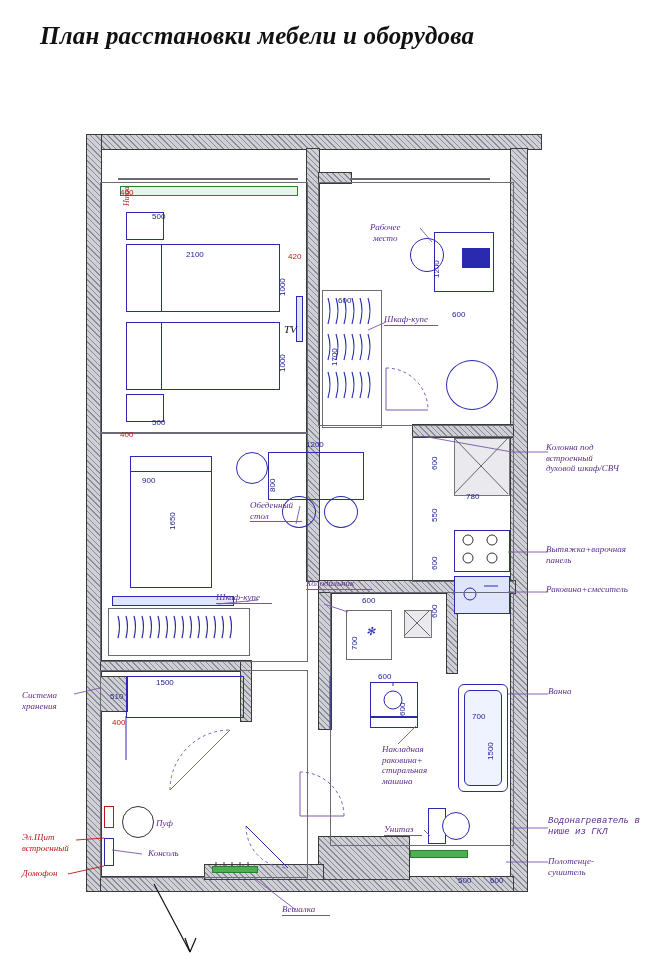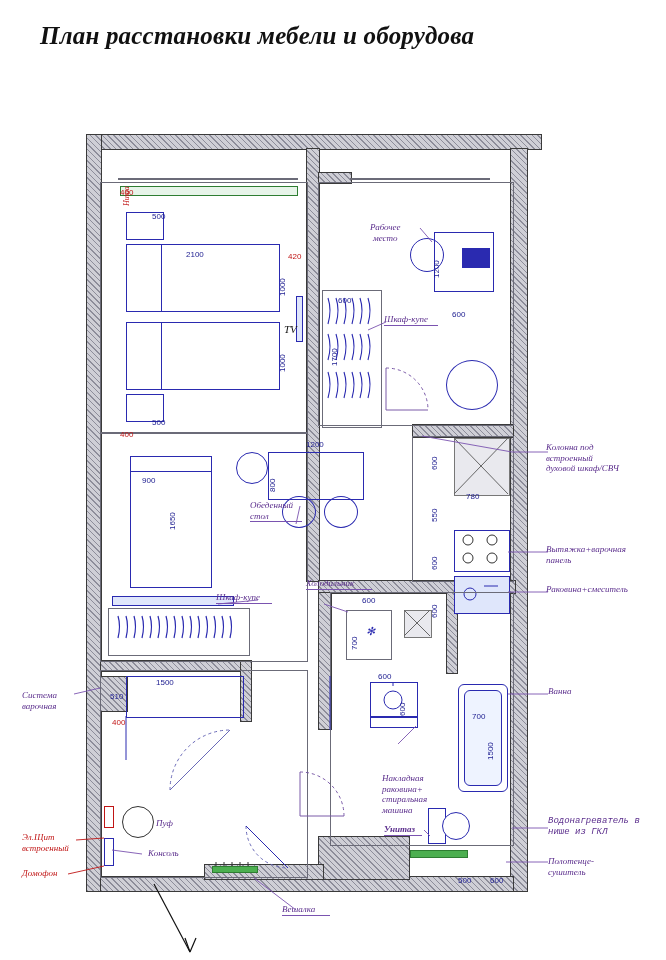--- a/index.html
+++ b/index.html
@@ -274,31 +274,31 @@
 встроенный
 духовой шкаф/СВЧ</div>
   <div class="lbl" style="left:546px;top:544px;">Вытяжка+варочная
 панель</div>
   <div class="lbl" style="left:546px;top:584px;">Раковина+смеситель</div>
   <div class="lbl" style="left:548px;top:686px;">Ванна</div>
   <div class="lbl" style="left:548px;top:816px;font-family:Liberation Mono, monospace;">Водонагреватель в
 нише из ГКЛ</div>
   <div class="lbl" style="left:548px;top:856px;">Полотенце-
 сушитель</div>
-  <div class="lbl" style="left:382px;top:744px;margin-top:29px;">Накладная
+  <div class="lbl" style="left:382px;top:744px;">Накладная
 раковина+
 стиральная
 машина</div>
-  <div class="lbl" style="left:384px;top:824px;font-weight:bold;">Унитаз</div>
+  <div class="lbl" style="left:384px;top:824px;">Унитаз</div>
   <div class="lbl" style="left:306px;top:578px;">Холодильник</div>
   <div class="lbl" style="left:250px;top:500px;">Обеденный
 стол</div>
   <div class="lbl" style="left:216px;top:592px;">Шкаф-купе</div>
   <div class="lbl" style="left:22px;top:690px;">Система
-варочная</div>
+хранения</div>
   <div class="lbl red" style="left:22px;top:832px;">Эл.Щит
 встроенный</div>
   <div class="lbl red" style="left:22px;top:868px;">Домофон</div>
   <div class="lbl" style="left:156px;top:818px;">Пуф</div>
   <div class="lbl" style="left:148px;top:848px;">Консоль</div>
   <div class="lbl" style="left:282px;top:904px;">Вешалка</div>
 
   <div class="thinb" style="left:384px;top:325px;width:54px;height:1px;background:#7a53b0;"></div>
   <div class="thinb" style="left:250px;top:521px;width:52px;height:1px;background:#7a53b0;"></div>
   <div class="thinb" style="left:216px;top:603px;width:56px;height:1px;background:#7a53b0;"></div>

